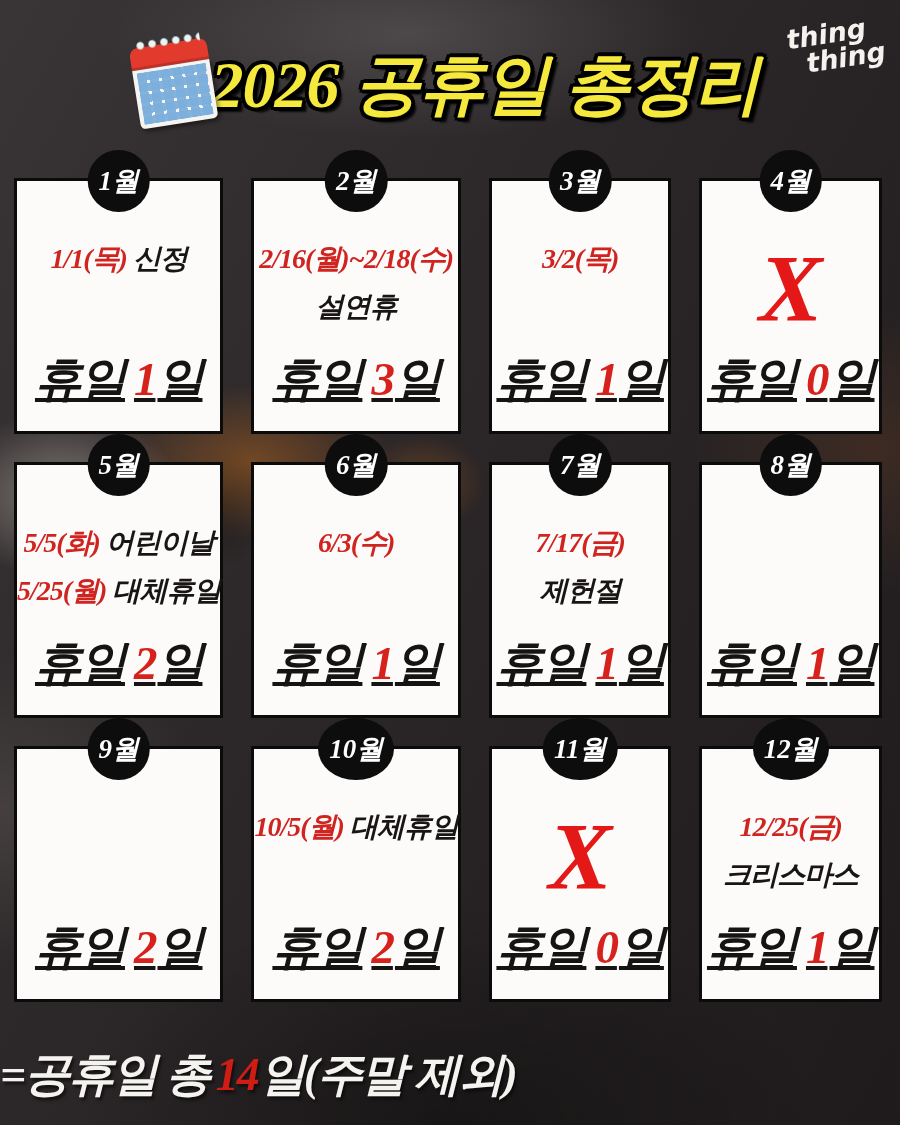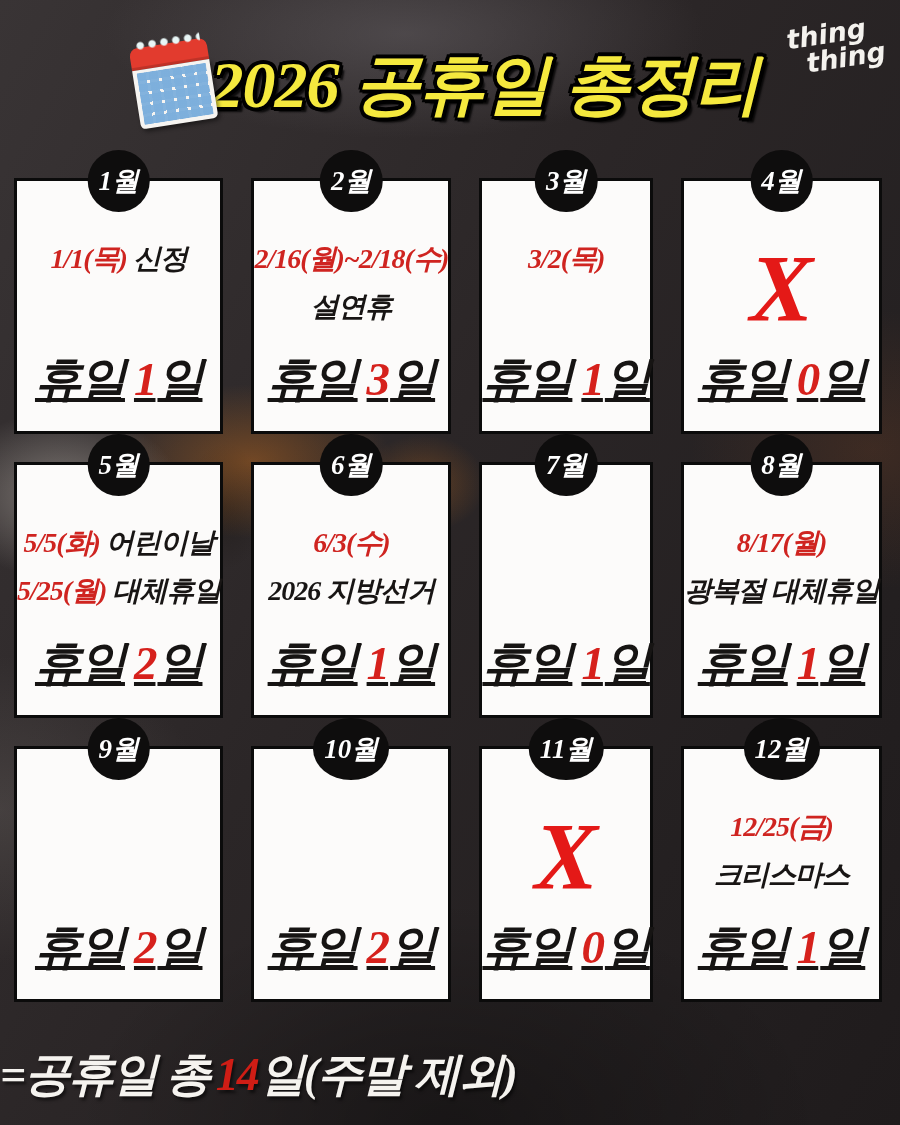--- a/index.html
+++ b/index.html
@@ -175,57 +175,57 @@
     </div>
     <div class="summary"><span>휴일</span><span class="count-num">2</span><span>일</span></div>
   </section>
 
   <section class="card">
     <div class="badge">
       <span>6월</span>
     </div>
     <div class="content">
       <div class="holiday-line"><span class="red">6/3(수)</span><span></span></div>
-      <div class="holiday-line"><span class="red"></span><span>2026 지방선거</span></div>
 
     </div>
     <div class="summary"><span>휴일</span><span class="count-num">1</span><span>일</span></div>
   </section>
 
   <section class="card">
     <div class="badge">
       <span>7월</span>
     </div>
+    <div class="content">
+      <div class="holiday-line"><span class="red">7/17(금)</span><span></span></div>
+      <div class="holiday-line"><span class="red"></span><span>제헌절</span></div>
+
+    </div>
     <div class="summary"><span>휴일</span><span class="count-num">1</span><span>일</span></div>
   </section>
 
   <section class="card">
     <div class="badge">
       <span>8월</span>
     </div>
-    <div class="content">
-      <div class="holiday-line"><span class="red">8/17(월)</span><span></span></div>
-      <div class="holiday-line"><span class="red"></span><span>광복절 대체휴일</span></div>
-
-    </div>
     <div class="summary"><span>휴일</span><span class="count-num">1</span><span>일</span></div>
   </section>
 
   <section class="card">
     <div class="badge">
       <span>9월</span>
     </div>
     <div class="summary"><span>휴일</span><span class="count-num">2</span><span>일</span></div>
   </section>
 
   <section class="card">
     <div class="badge">
       <span>10월</span>
     </div>
     <div class="content">
+      <div class="holiday-line"><span class="red">10/5(월)</span><span> 대체휴일</span></div>
 
     </div>
     <div class="summary"><span>휴일</span><span class="count-num">2</span><span>일</span></div>
   </section>
 
   <section class="card">
     <div class="badge">
       <span>11월</span>
     </div>
     <div class="content">

